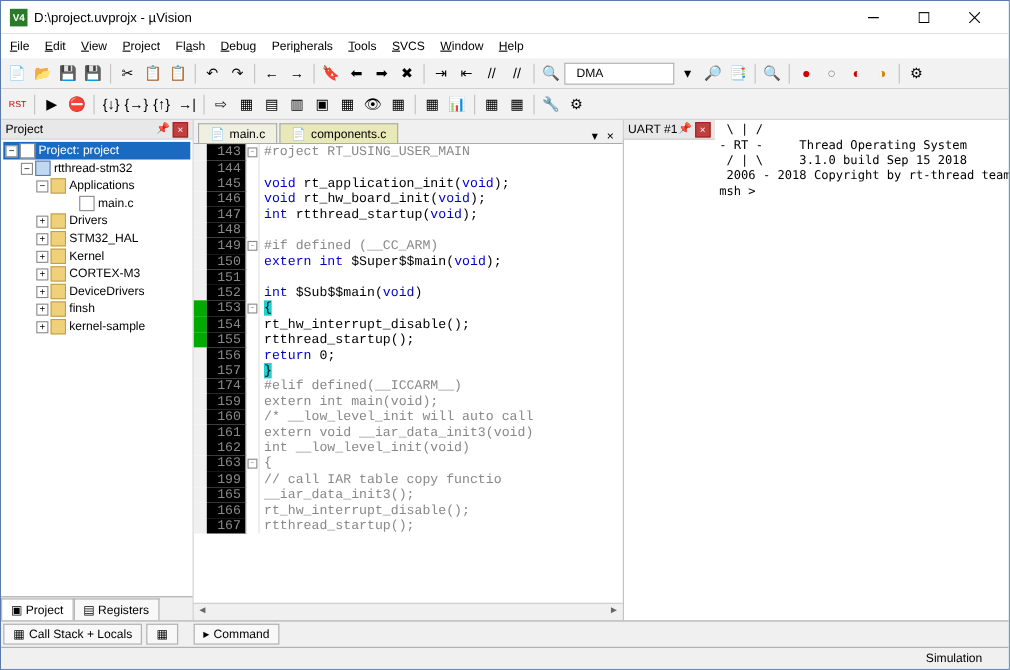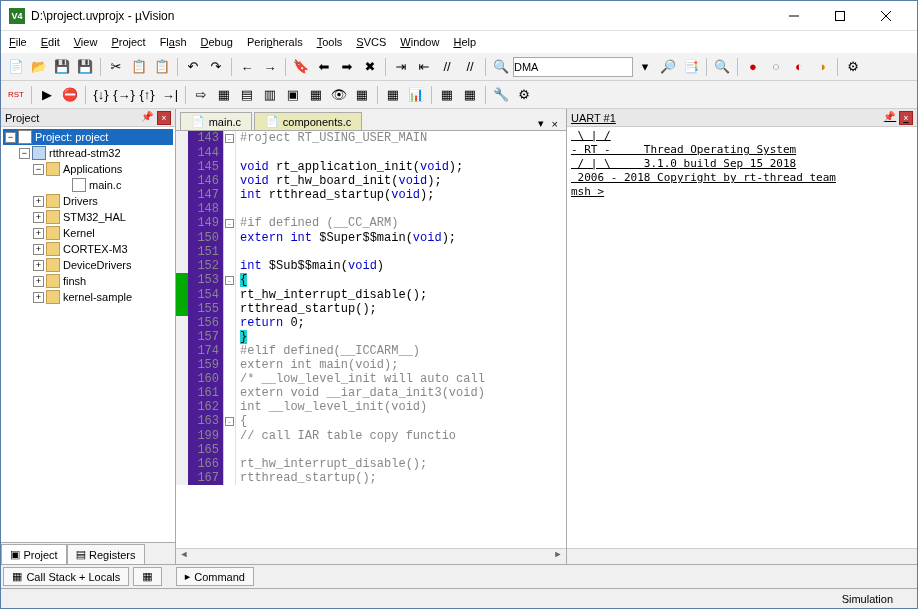--- a/index.html
+++ b/index.html
@@ -8,21 +8,21 @@
 .titlebar-icon { width: 16px; height: 16px; background: #2a7a2a; margin-right: 6px; display: inline-flex; align-items: center; justify-content: center; color: #fff; font-size: 9px; font-weight: bold; }
 .titlebar-text { flex: 1; font-size: 12px; }
 .win-controls { display: flex; gap: 0; }
 .win-btn { width: 46px; height: 28px; display: flex; align-items: center; justify-content: center; cursor: pointer; }
 .menubar { height: 22px; display: flex; align-items: center; padding: 0 8px; gap: 14px; background: #fff; }
 .menubar span { cursor: pointer; }
 .menubar span u { text-decoration: underline; }
 .toolbar { height: 28px; display: flex; align-items: center; padding: 0 4px; gap: 1px; background: #f2f2f2; border-bottom: 1px solid #d0d0d0; }
 .tb-btn { width: 22px; height: 22px; display: flex; align-items: center; justify-content: center; cursor: pointer; border: 1px solid transparent; font-size: 13px; }
 .tb-sep { width: 1px; height: 18px; background: #c0c0c0; margin: 0 3px; }
-.tb-input { width: 120px; height: 20px; border: 1px solid #aaa; font-size: 11px; padding: 0 0; }
+.tb-input { width: 100px; height: 20px; border: 1px solid #aaa; font-size: 11px; padding: 0 10px; }
 .main-area { flex: 1; display: flex; min-height: 0; }
 .project-panel { width: 175px; display: flex; flex-direction: column; border-right: 1px solid #aaa; }
 .panel-header { height: 18px; background: #e8e8e8; border-bottom: 1px solid #ccc; display: flex; align-items: center; padding: 0 4px; font-size: 11px; }
 .panel-header .spacer { flex: 1; }
 .panel-header .pin { width: 14px; height: 14px; cursor: pointer; font-size: 10px; text-align: center; }
 .panel-header .closex { width: 14px; height: 14px; background: #c04040; color: #fff; cursor: pointer; font-size: 9px; text-align: center; border: 1px solid #a02020; line-height: 12px; margin-left: 2px; }
 .tree { flex: 1; overflow: auto; padding: 2px; background: #fff; font-size: 11px; }
 .tree-node { display: flex; align-items: center; height: 16px; white-space: nowrap; }
 .tree-node.selected { background: #1a6ac0; color: #fff; }
 .tree-toggle { width: 11px; height: 11px; border: 1px solid #888; margin-right: 2px; text-align: center; line-height: 9px; font-size: 9px; cursor: pointer; background: #fff; color: #000; }
@@ -42,31 +42,31 @@
 .code-body { flex: 1; display: flex; overflow: hidden; font-family: Consolas, "Courier New", monospace; font-size: 12px; background: #fff; }
 .kw-blue { color: #0000c8; }
 .kw-green { color: #008000; }
 .kw-gray { color: #888; }
 .hl-teal { background: #20d0d0; }
 .fold-box { width: 9px; height: 9px; border: 1px solid #888; margin: 3px auto; font-size: 8px; line-height: 7px; text-align: center; cursor: pointer; }
 .brk-arrow { width: 0; height: 0; border-top: 5px solid transparent; border-bottom: 5px solid transparent; border-left: 8px solid #0a0; margin: 2px; }
 .editor-scroll-h { height: 16px; background: #f0f0f0; border-top: 1px solid #ccc; display: flex; }
 .editor-scroll-h::before { content: "◄"; width: 16px; text-align: center; font-size: 9px; color: #666; }
 .editor-scroll-h::after { content: "►"; width: 16px; text-align: center; font-size: 9px; color: #666; }
-.uart-panel { width: 350px; display: flex; flex-direction: column; text-decoration: underline; }
+.uart-panel { width: 350px; display: flex; flex-direction: row; }
 .uart-body { flex: 1; background: #fff; font-family: Consolas, monospace; font-size: 11px; padding: 2px 4px; line-height: 14px; white-space: pre; overflow: hidden; }
 .uart-scroll-h { height: 16px; background: #f0f0f0; border-top: 1px solid #ccc; }
 .bottom-bar { height: 24px; display: flex; align-items: center; background: #f0f0f0; border-top: 1px solid #aaa; }
 .bottom-tab { padding: 2px 8px; border: 1px solid #aaa; background: #f8f8f8; margin: 0 2px; font-size: 11px; display: flex; align-items: center; gap: 4px; cursor: pointer; }
 .statusbar { height: 20px; background: #f0f0f0; border-top: 1px solid #aaa; display: flex; align-items: center; padding: 0 8px; font-size: 11px; }
 .statusbar .spacer { flex: 1; }
 .resize-grip { width: 16px; height: 16px; }
 svg { display: block; }
 .code-row { display: flex; }
-.ln { width: 36px; text-align: right; padding-right: 4px; color: #888; background: #4c1d95; border-right: 1px solid #ccc; }
+.ln { width: 36px; text-align: right; padding-right: 4px; color: #888; background: #000000; border-right: 1px solid #ccc; }
 .fold { width: 12px; text-align: center; color: #888; background: #fff; border-right: 1px solid #e0e0e0; }
 .brk { width: 12px; background: #f0f0f0; }
 .txt { flex: 1; padding-left: 4px; }
 </style>
 </head>
 <body>
 
 <div class="titlebar">
   <span class="titlebar-icon">V4</span>
   <span class="titlebar-text">D:\project.uvprojx - µVision</span>
@@ -403,20 +403,21 @@
           <div class="code-row">
             <div class="brk" style=""></div>
             <div class="ln">199</div>
             <div class="fold"></div>
             <div class="txt"><span class="kw-gray">    // call IAR table copy functio</span></div>
           </div>
           <div class="code-row">
             <div class="brk" style=""></div>
             <div class="ln">165</div>
             <div class="fold"></div>
+            <div class="txt"><span class="kw-gray">    __iar_data_init3();</span></div>
           </div>
           <div class="code-row">
             <div class="brk" style=""></div>
             <div class="ln">166</div>
             <div class="fold"></div>
             <div class="txt"><span class="kw-gray">    rt_hw_interrupt_disable();</span></div>
           </div>
           <div class="code-row">
             <div class="brk" style=""></div>
             <div class="ln">167</div>

